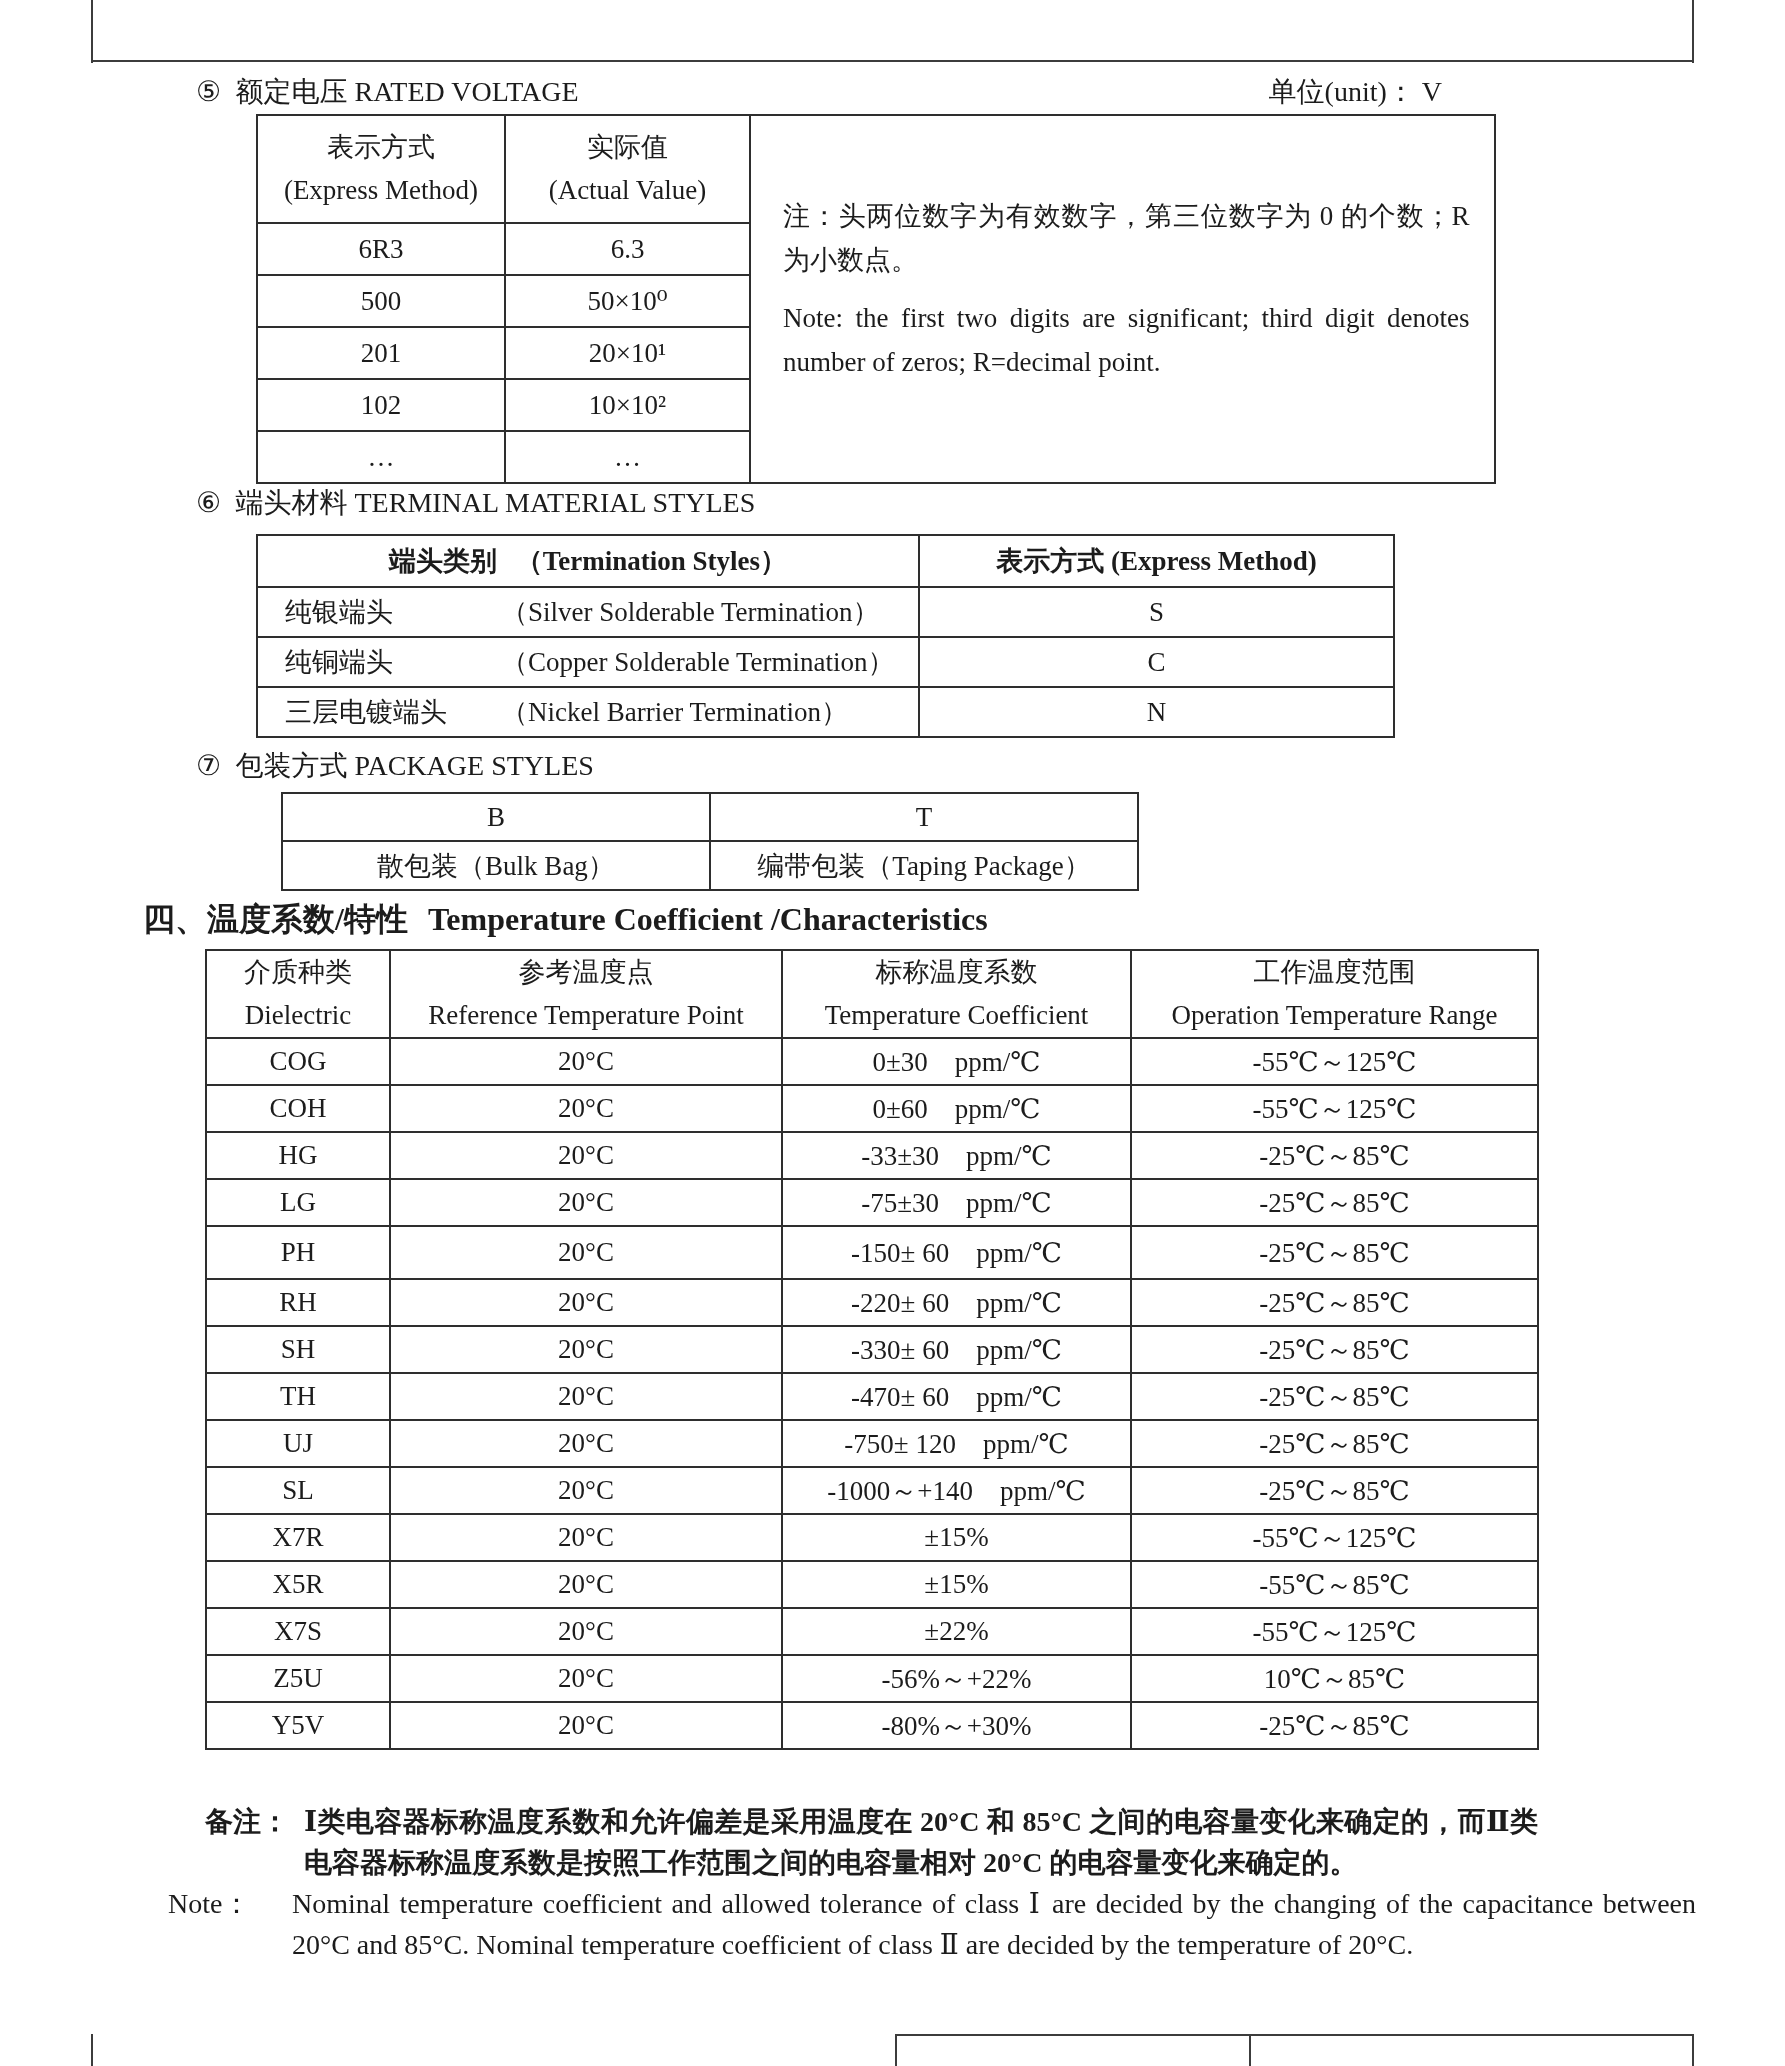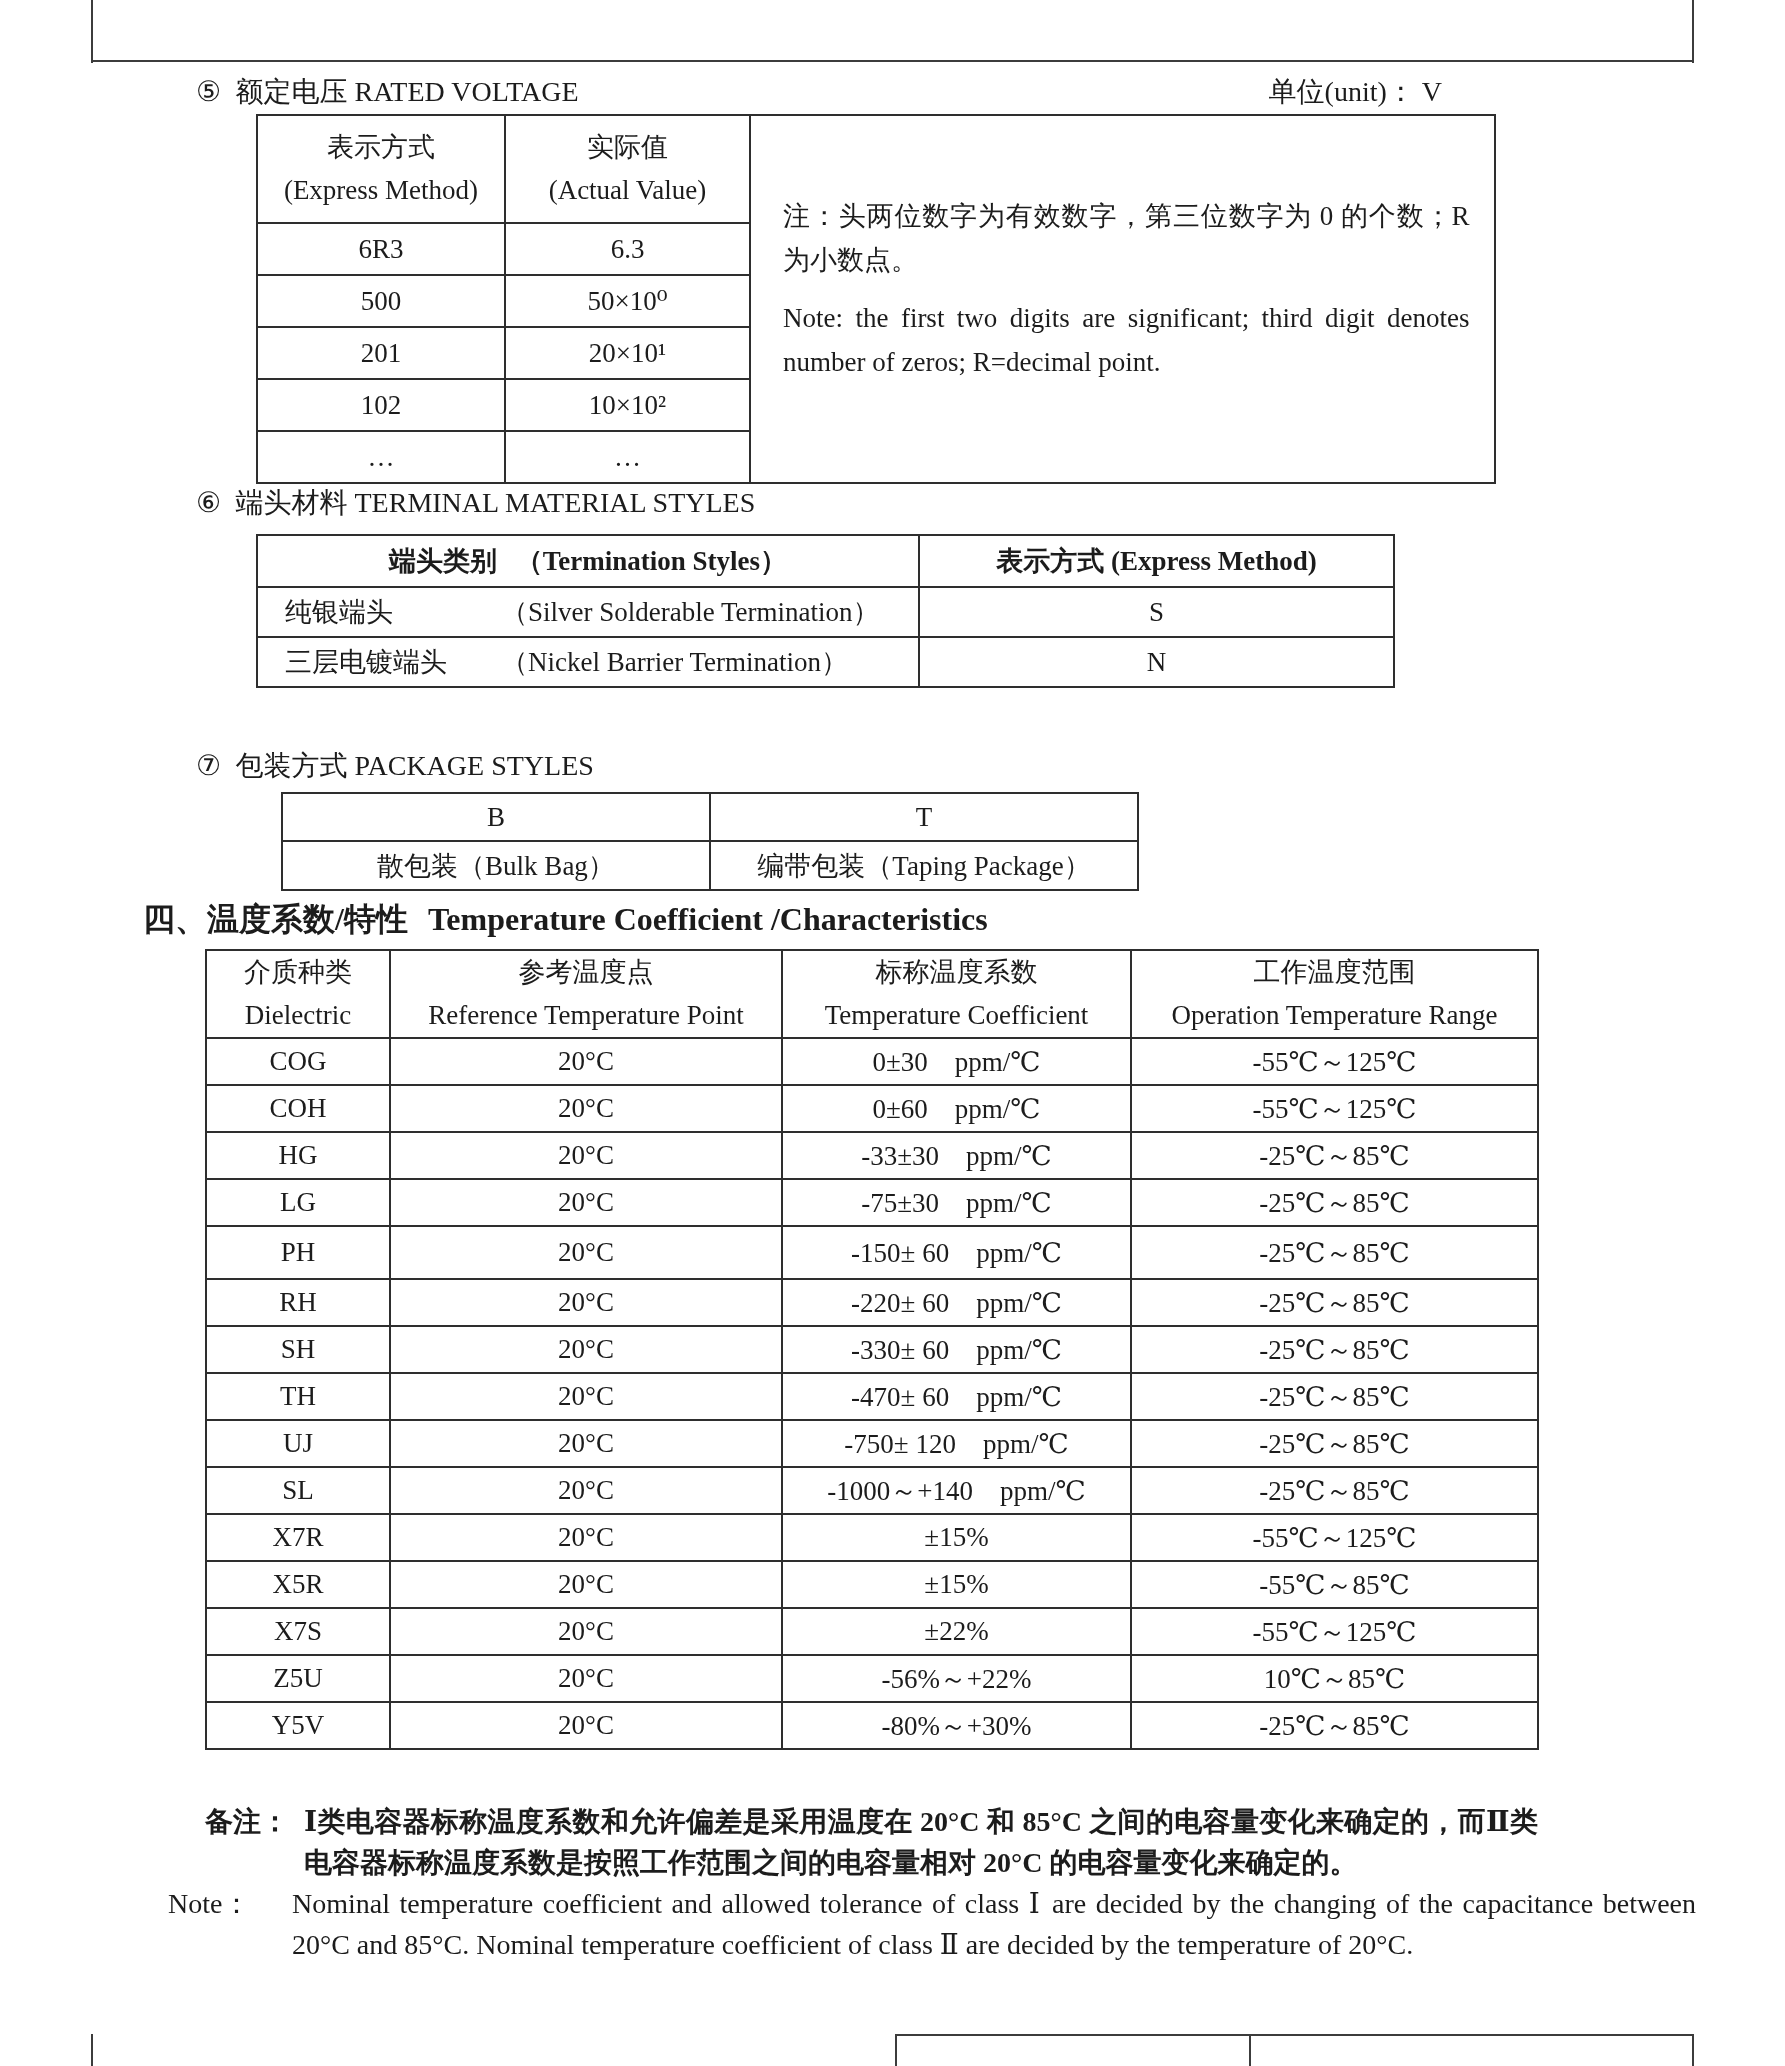--- a/index.html
+++ b/index.html
@@ -131,20 +131,26 @@
       <th class="bold-cell">表示方式 (Express Method)</th>
     </tr>
 
   <tr style="height:50px;">
     <td class="term-left">
       <span class="term-zh">纯银端头</span><span class="term-en">（Silver Solderable Termination）</span>
     </td>
     <td>S</td>
   </tr>
 
+  <tr style="height:50px;">
+    <td class="term-left">
+      <span class="term-zh">纯铜端头</span><span class="term-en">（Copper Solderable Termination）</span>
+    </td>
+    <td>C</td>
+  </tr>
 
   <tr style="height:50px;">
     <td class="term-left">
       <span class="term-zh">三层电镀端头</span><span class="term-en">（Nickel Barrier Termination）</span>
     </td>
     <td>N</td>
   </tr>
 </tbody>
 </table>
 

